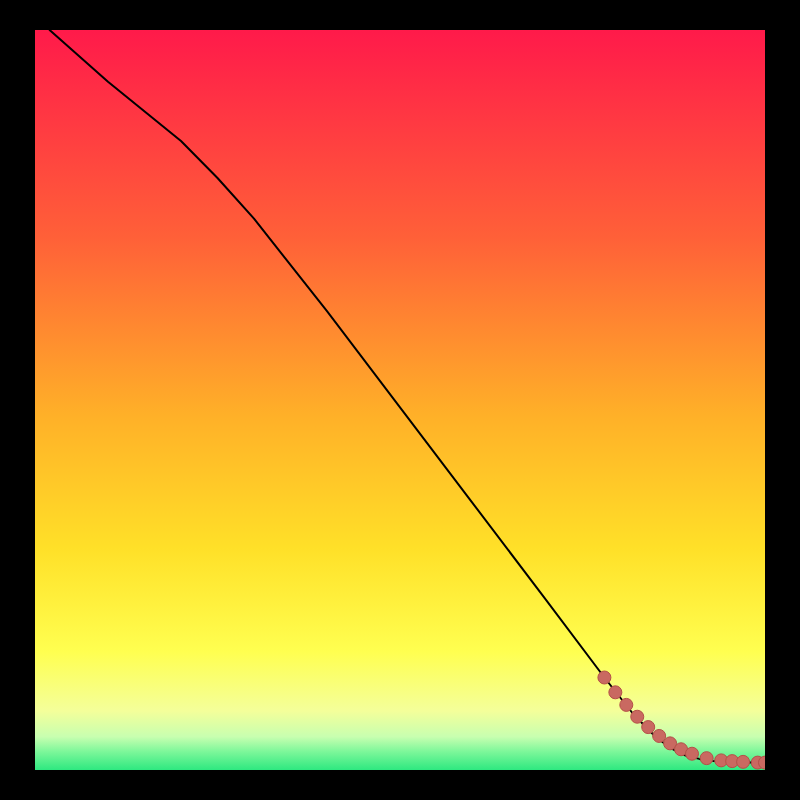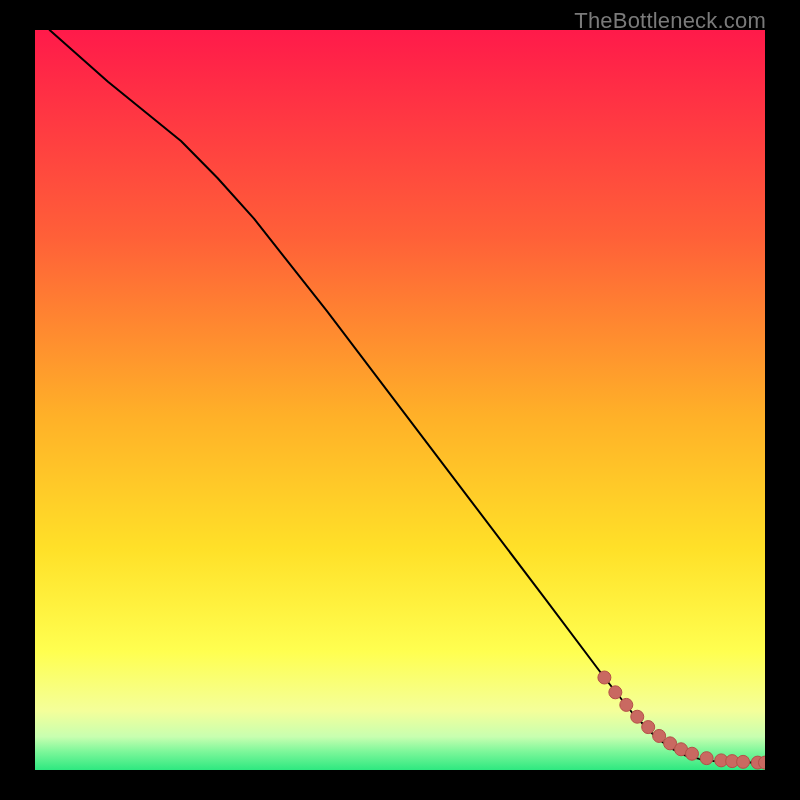--- a/index.html
+++ b/index.html
@@ -36,21 +36,20 @@
     font-weight: 500;
     color: #7a7a7a;
     letter-spacing: 0.2px;
   }
 </style>
 </head>
 <body>
 
 <div class="frame">
 
-  <div class="attribution">TheBottleneck.com</div>
 
   <div class="plot">
     <svg id="chart-svg" width="730" height="740" viewBox="0 0 730 740">
       <defs>
         <linearGradient id="bg-grad" x1="0" y1="0" x2="0" y2="1">
           <stop id="g0" offset="0%" stop-color="#ff1a4a"></stop>
           <stop id="g1" offset="28%" stop-color="#ff6038"></stop>
           <stop id="g2" offset="52%" stop-color="#ffb028"></stop>
           <stop id="g3" offset="70%" stop-color="#ffe028"></stop>
           <stop id="g4" offset="84%" stop-color="#ffff50"></stop>

